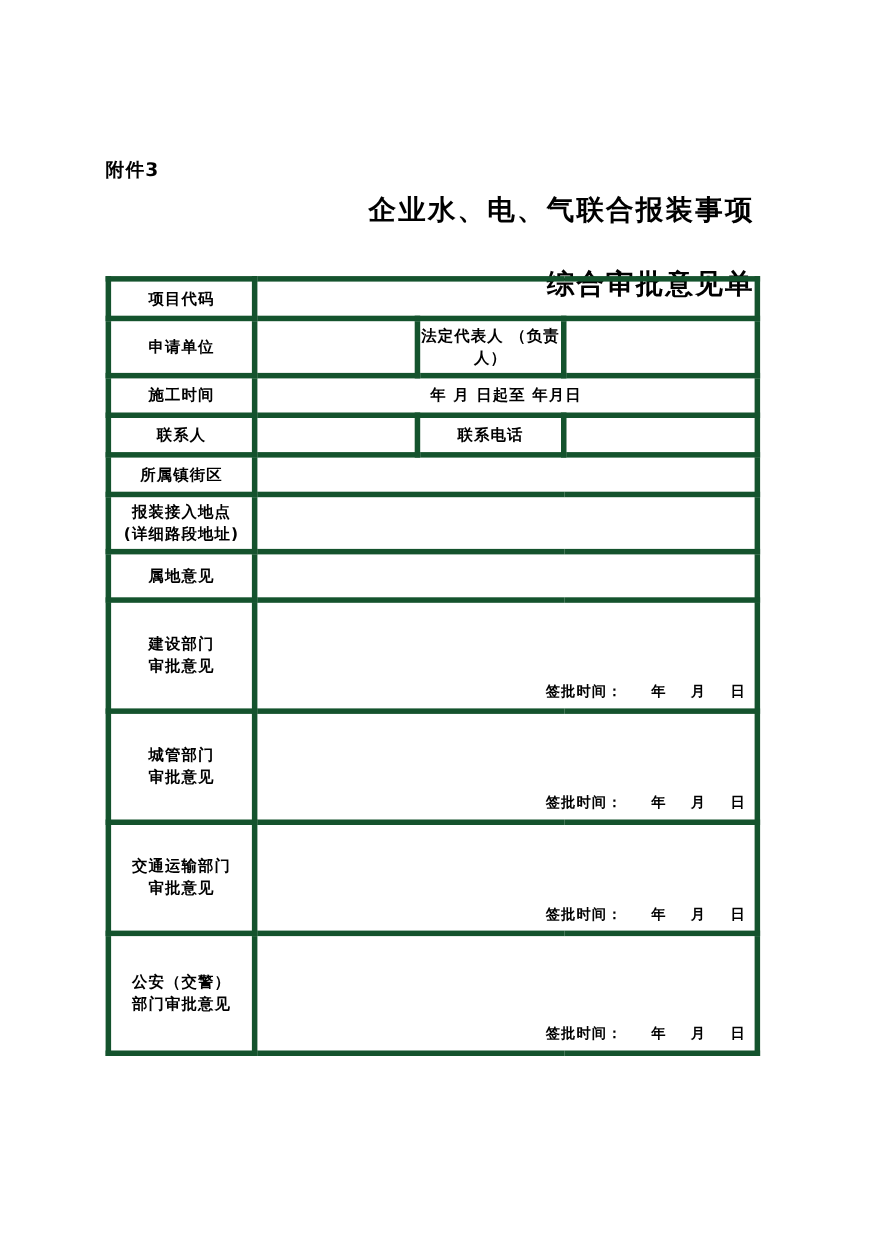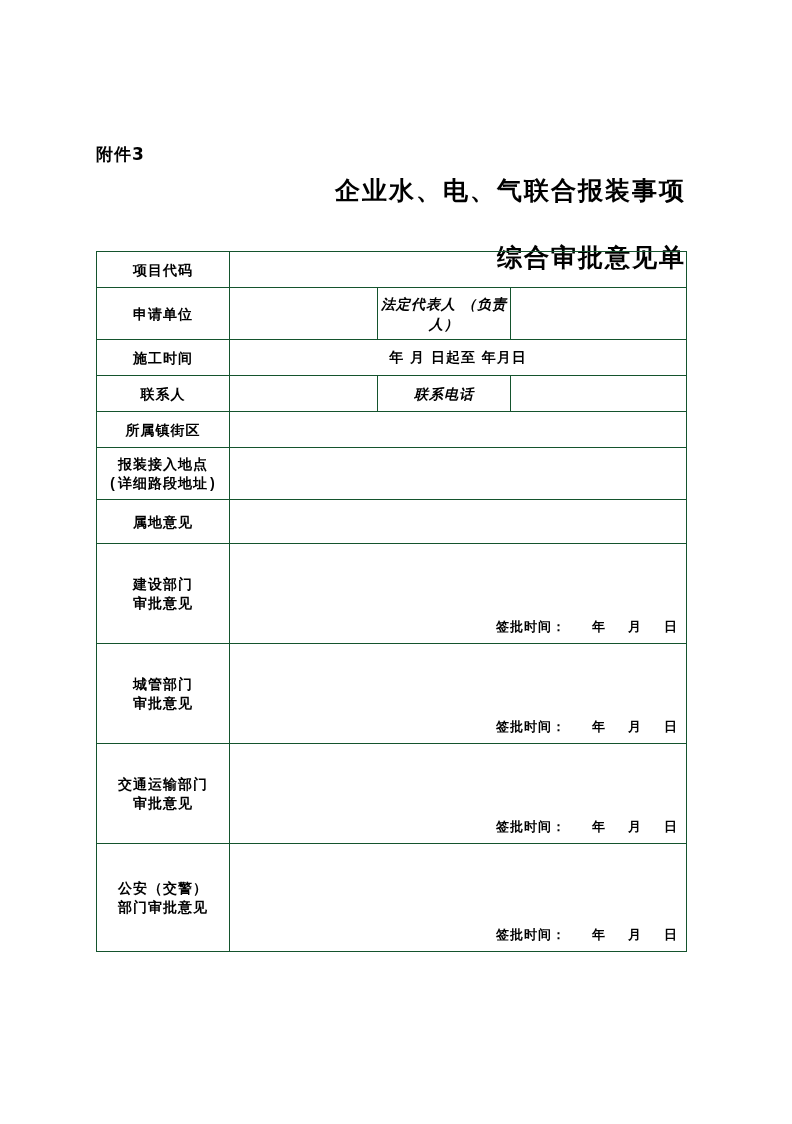--- a/index.html
+++ b/index.html
@@ -49,46 +49,44 @@
   }
   table.form {
     position: absolute;
     left: 96px;
     top: 251px;
     width: 590px;
     border-collapse: collapse;
     table-layout: fixed;
   }
   table.form td {
-    border: 1px solid #14532d;
+    border: 5px solid #14532d;
     padding: 0;
     vertical-align: middle;
     font-size: 14px;
     font-weight: bold;
     letter-spacing: 1px;
   }
   td.label {
     text-align: center;
     width: 133px;
     line-height: 20px;
   }
   td.label .sub {
     display: block;
-    font-family: Liberation Mono, monospace;
   }
   td.value {
     text-align: right;
     padding-left: 8px;
     font-weight: normal;
   }
   td.mid-label {
     text-align: center;
     width: 133px;
     line-height: 20px;
-    font-style: italic;
   }
   .row-h36 { height: 36px; }
   .row-h52 { height: 52px; }
   .row-h44 { height: 44px; }
   .row-h100 { height: 100px; }
   .row-h108 { height: 108px; }
   td.center-text {
     text-align: center;
     font-weight: bold;
     letter-spacing: 2px;

